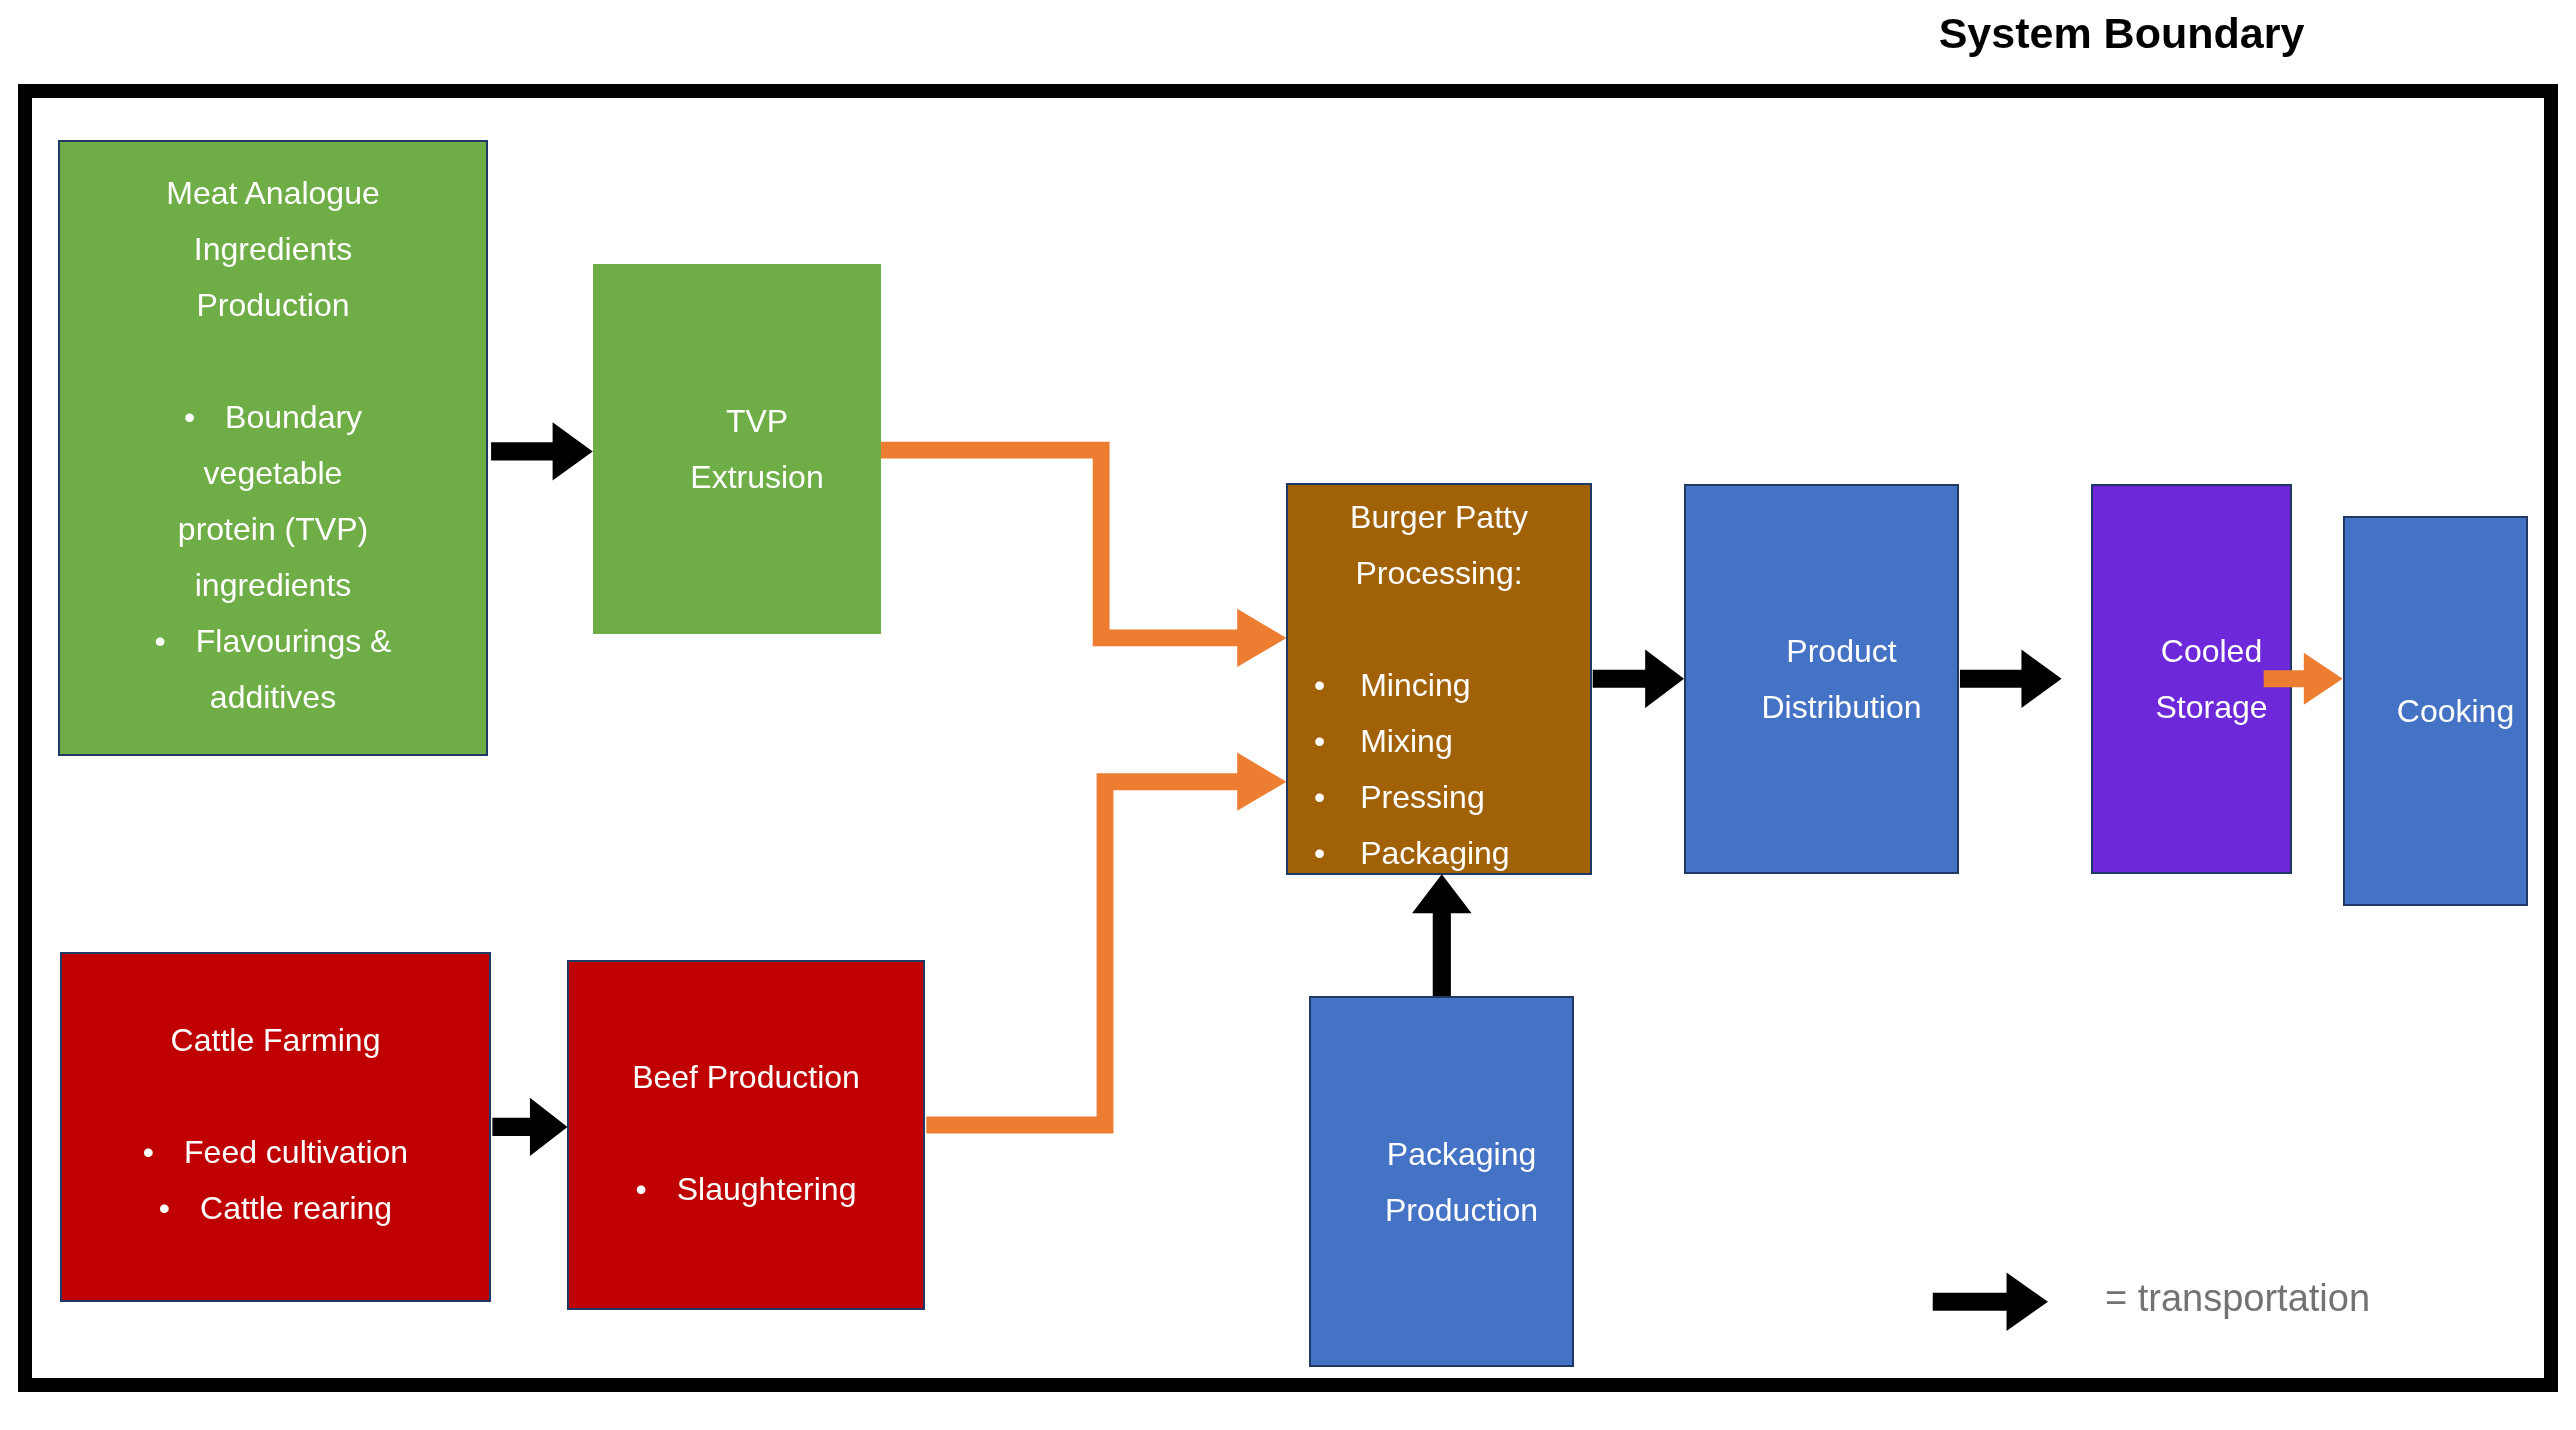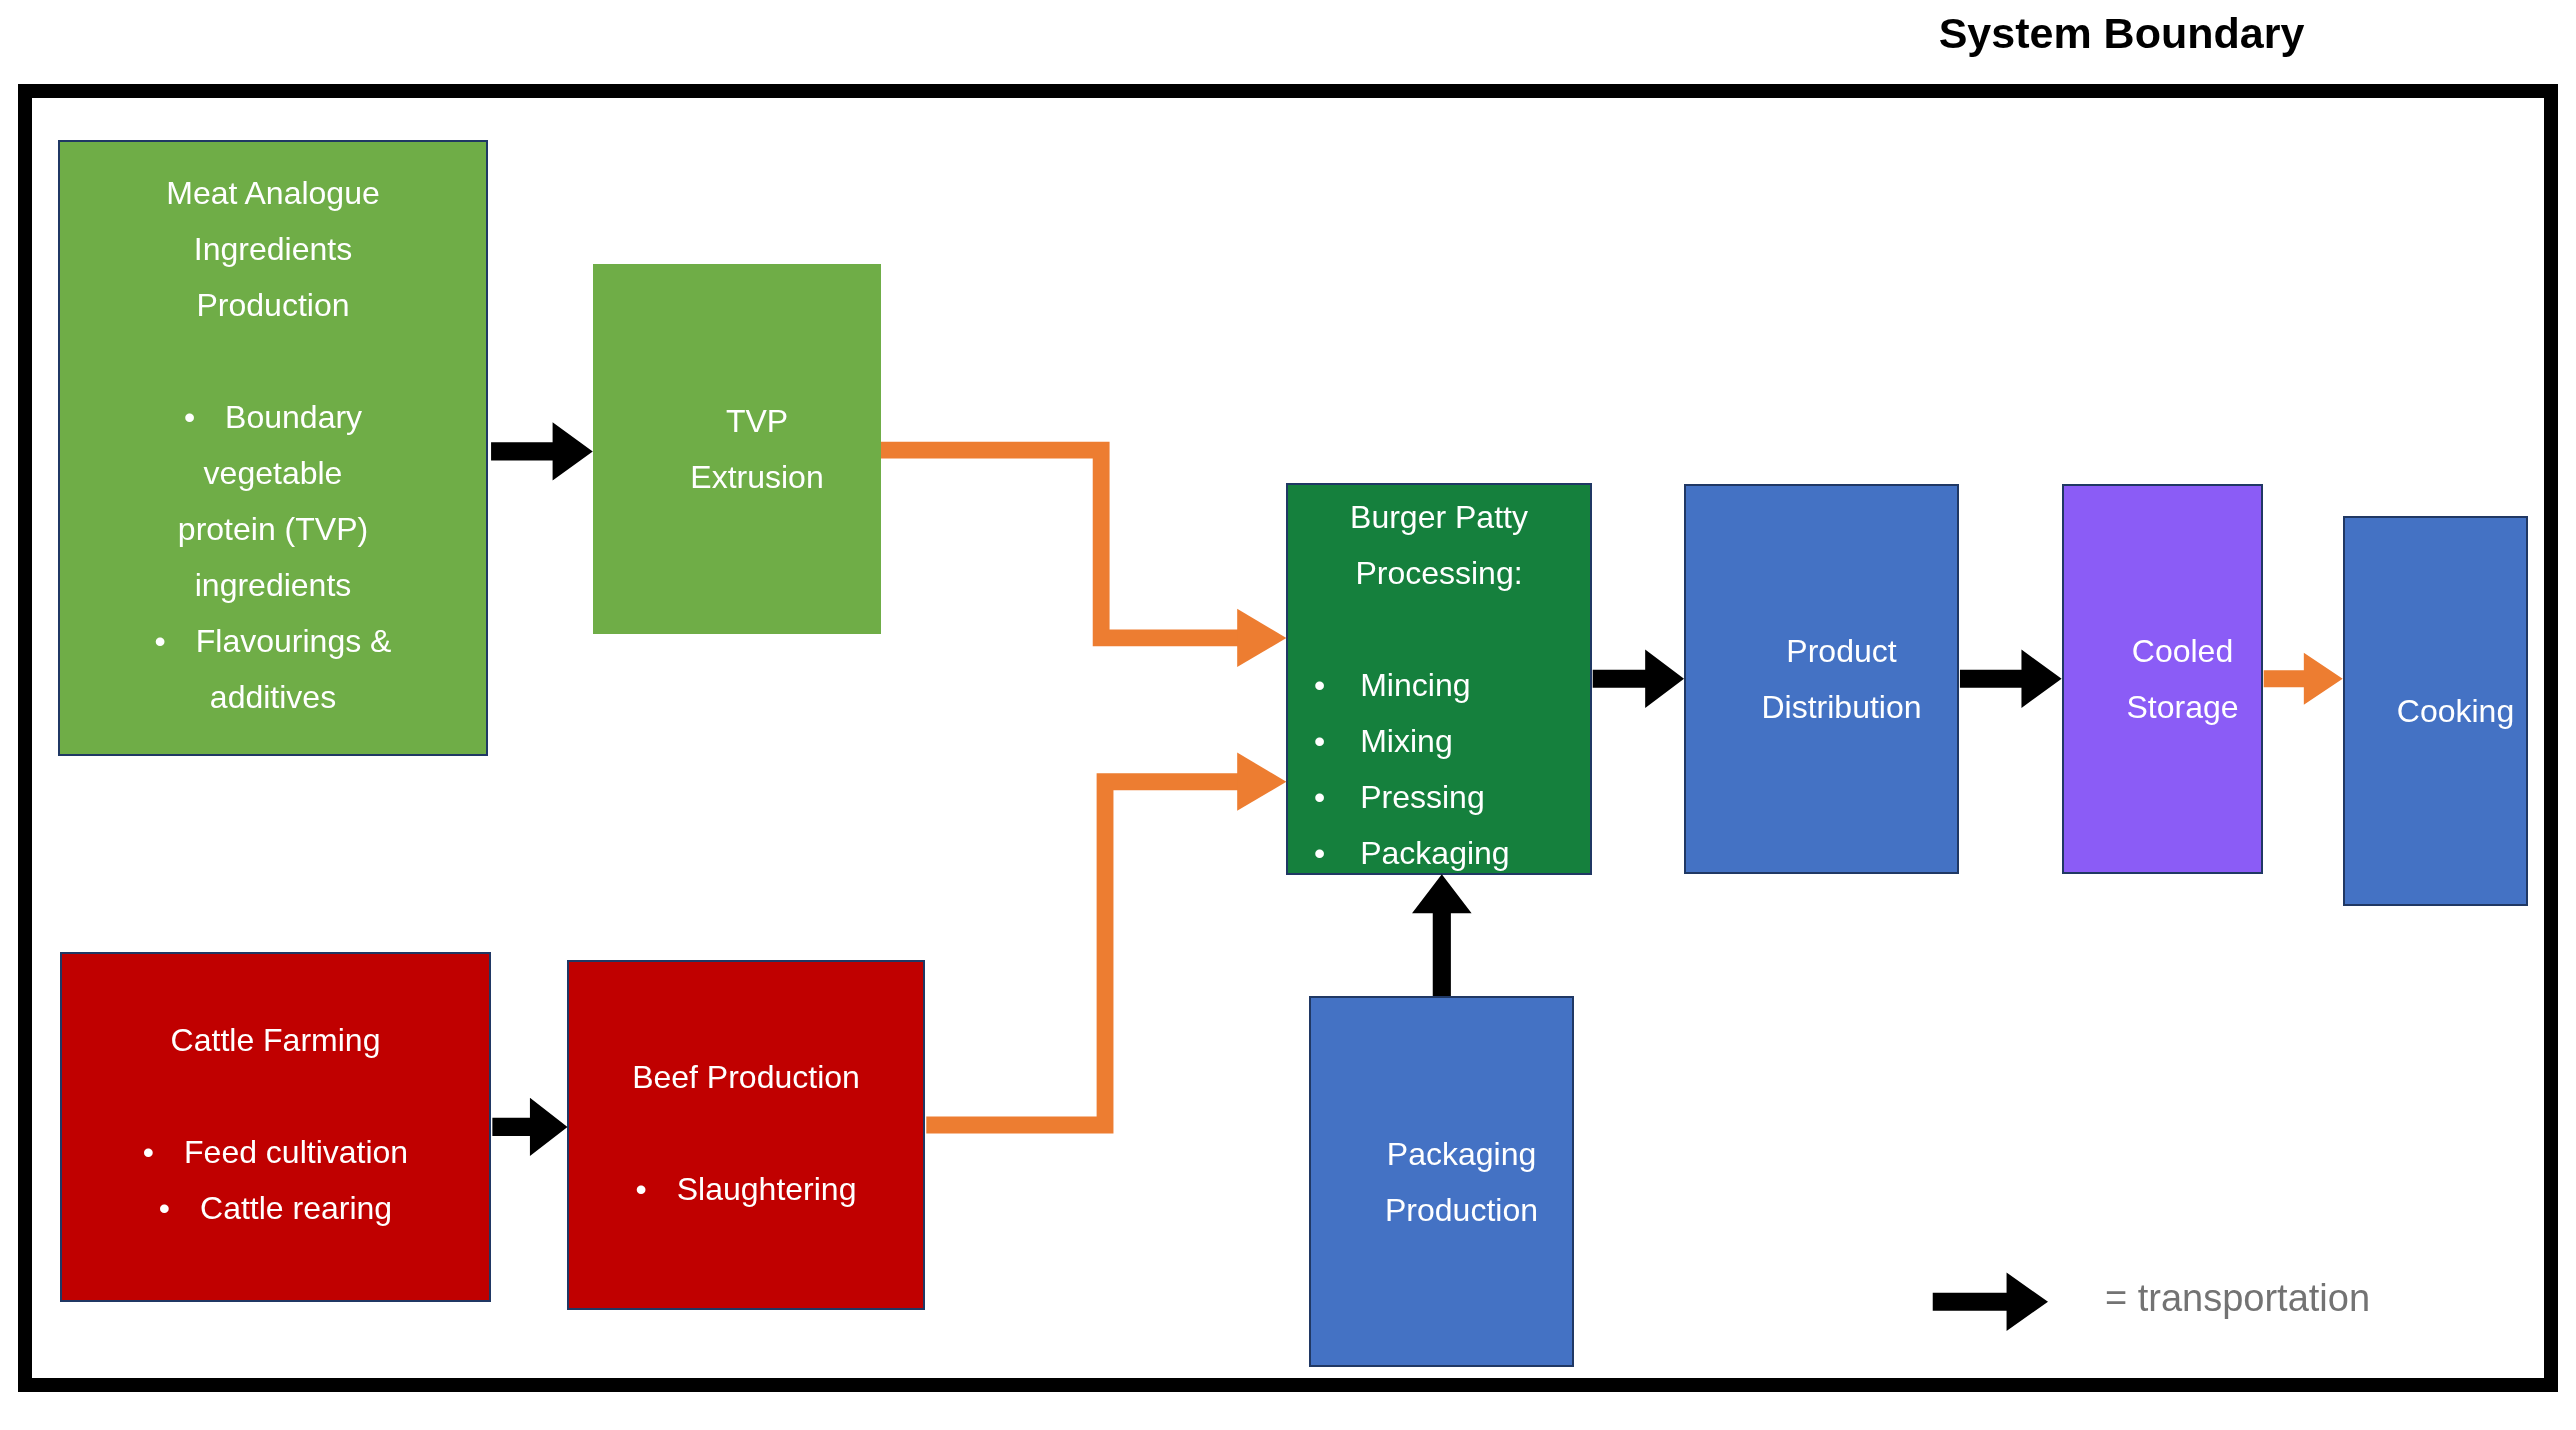--- a/index.html
+++ b/index.html
@@ -79,36 +79,36 @@
     <div class="ln">ingredients</div>
     <div class="ln"><span class="dot">•</span><span>Flavourings &amp;</span></div>
     <div class="ln">additives</div>
   </div>
 
   <div id="tvp" class="box center-box" style="background-color: rgb(111, 173, 71); color: rgb(255, 255, 255);">
     <div class="ln">TVP</div>
     <div class="ln">Extrusion</div>
   </div>
 
-  <div id="burger" class="box bordered" style="background-color: #15803d; border-color: rgb(32, 56, 100); color: rgb(255, 255, 255);">
+  <div id="burger" class="box bordered" style="background-color: #a16207; border-color: rgb(32, 56, 100); color: rgb(255, 255, 255);">
     <div class="ln">Burger Patty</div>
     <div class="ln">Processing:</div>
     <div class="ln blank"></div>
     <div class="ln bullet-ln"><span class="dot">•</span><span>Mincing</span></div>
     <div class="ln bullet-ln"><span class="dot">•</span><span>Mixing</span></div>
     <div class="ln bullet-ln"><span class="dot">•</span><span>Pressing</span></div>
     <div class="ln bullet-ln"><span class="dot">•</span><span>Packaging</span></div>
   </div>
 
   <div id="pd" class="box bordered center-box" style="background-color: rgb(68, 114, 196); border-color: rgb(32, 56, 100); color: rgb(255, 255, 255);">
     <div class="ln">Product</div>
     <div class="ln">Distribution</div>
   </div>
 
-  <div id="cs" class="box bordered center-box" style="background-color: #8b5cf6; border-color: rgb(32, 56, 100); color: rgb(255, 255, 255);">
+  <div id="cs" class="box bordered center-box" style="background-color: #6d28d9; border-color: rgb(32, 56, 100); color: rgb(255, 255, 255); margin-left: 29px;">
     <div class="ln">Cooled</div>
     <div class="ln">Storage</div>
   </div>
 
   <div id="cooking" class="box bordered center-box" style="background-color: rgb(68, 114, 196); border-color: rgb(32, 56, 100); color: rgb(255, 255, 255);">
     <div class="ln">Cooking</div>
   </div>
 
   <div id="cattle" class="box bordered" style="background-color: rgb(192, 0, 0); border-color: rgb(32, 56, 100); color: rgb(255, 255, 255);">
     <div class="ln">Cattle Farming</div>

